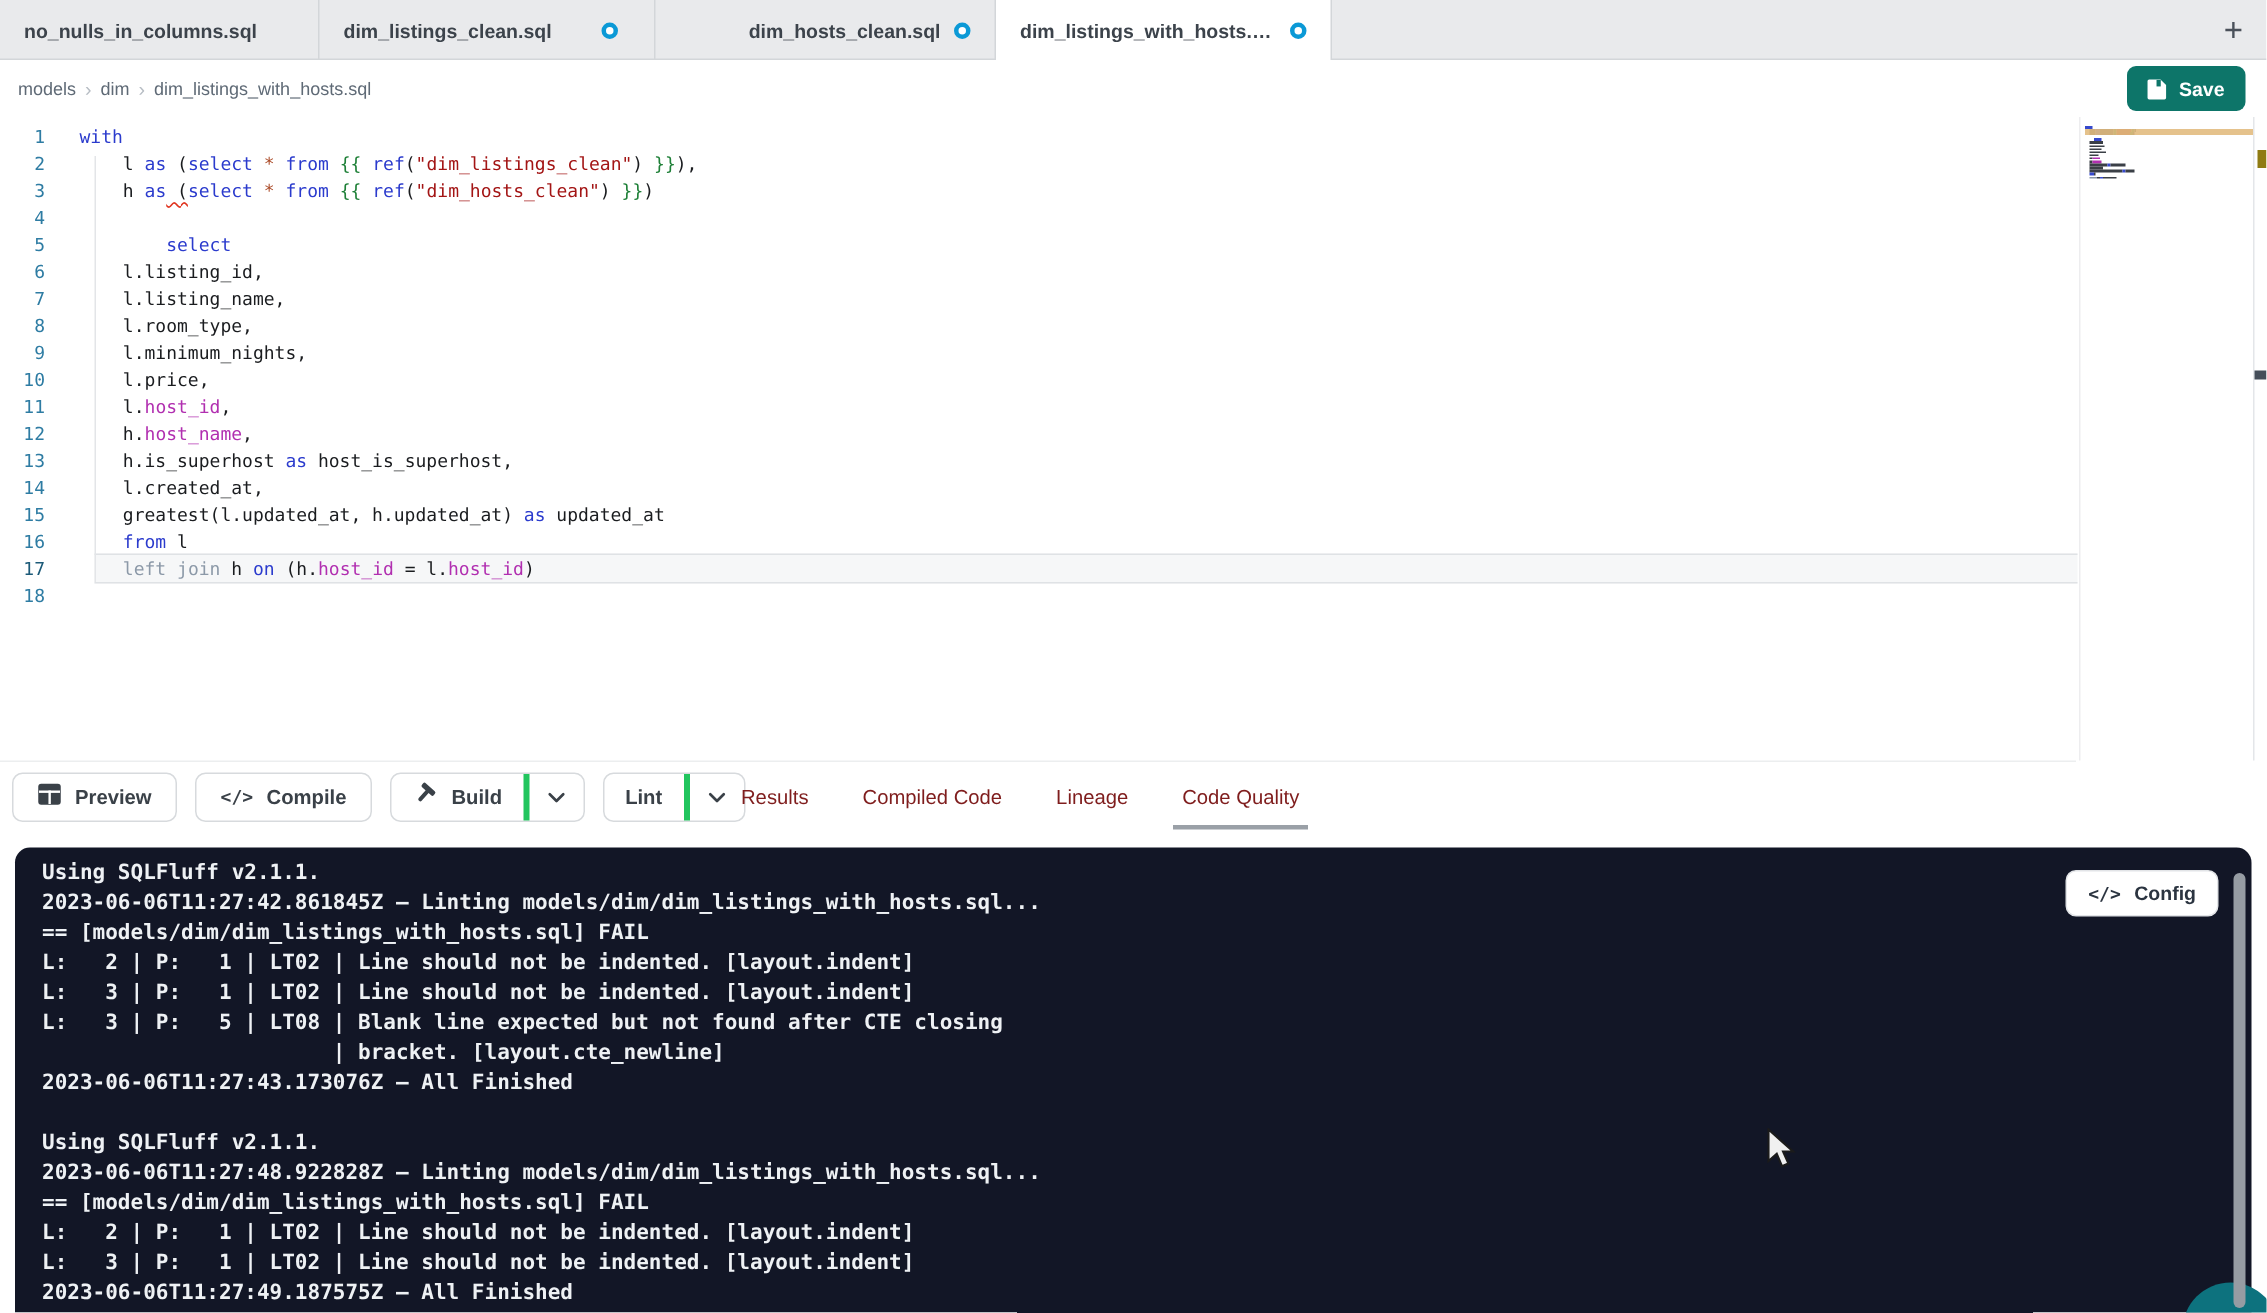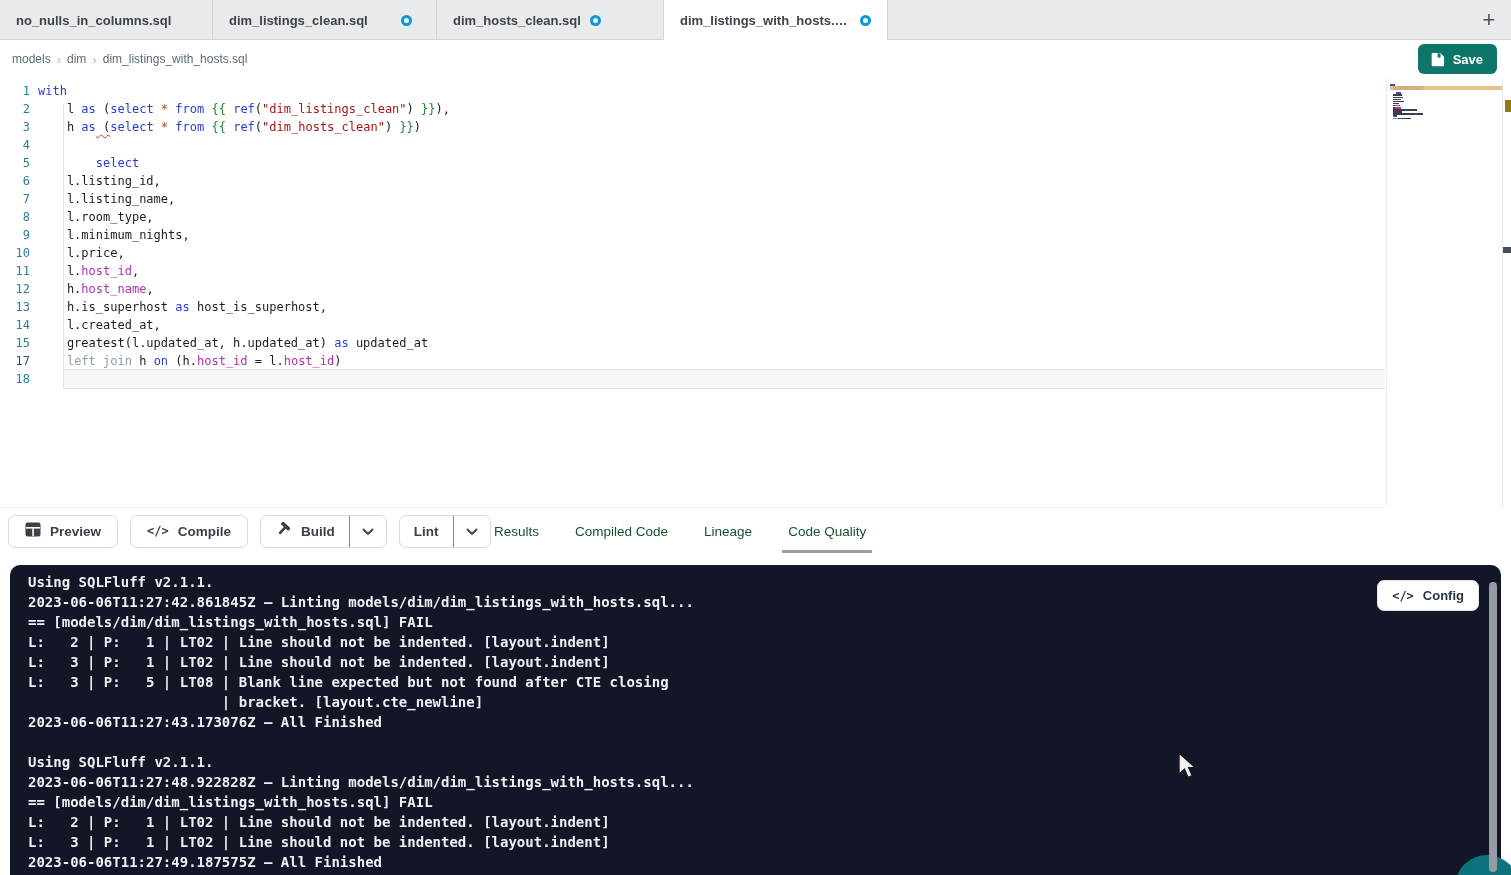--- a/index.html
+++ b/index.html
@@ -8,21 +8,21 @@
   #app { position:relative; width:1511px; height:875px; background:#fff; }
 
   
   .tabbar { position:absolute; left:0; top:0; width:1511px; height:40px;
             background:#e9eaec; border-bottom:1px solid #d3d6d9; display:flex; }
   .tab { height:40px; display:flex; align-items:center; padding:0 16px;
          border-right:1px solid #d3d6d9; font-size:13px; font-weight:bold;
          color:#3c434b; cursor:pointer; white-space:nowrap; }
   .tab:nth-child(1){ width:213px; }
   .tab:nth-child(2){ width:224px;gap:24px; }
-  .tab:nth-child(3){ width:227px; }
+  .tab:nth-child(3){ width:227px;justify-content:flex-end; }
   .tab:nth-child(4){ width:224px; }
   .tab .lbl { overflow:hidden; text-overflow:ellipsis; }
   .tab.active { background:#ffffff; box-shadow:0 1px 0 0 #ffffff; z-index:3; }
   .dot { flex:0 0 11px; width:11px; height:11px; margin-left:9px; border-radius:50%;
          border:3.5px solid #0b99d6; background:#fff; }
   .newtab { position:absolute; right:8px; top:6px; width:28px; height:28px;
             font-size:22px; font-weight:normal; color:#4a515a; display:flex;
             align-items:center; justify-content:center; cursor:pointer; }
 
   
@@ -35,21 +35,21 @@
              font-size:13px; font-weight:bold; display:flex; align-items:center;
              gap:8px; cursor:pointer; font-family:"Liberation Sans",sans-serif; }
 
   
   .editor { position:absolute; left:0; top:78px; width:1511px; height:429px;
             background:#fff; font-family:"DejaVu Sans Mono", monospace; font-size:12px; }
   .lines { position:absolute; left:0; top:4px; width:1380px; z-index:1; }
   .line { display:flex; height:18px; line-height:18px; position:relative; }
   .ln { flex:0 0 30px; text-align:right; color:#2e7ca3; user-select:none; }
   .ln.cur { color:#1c5a78; font-weight:normal; }
-  .code { margin-left:8px; white-space:pre; color:#1a1c1f; }
+  .code { margin-left:23px; white-space:pre; color:#1a1c1f; }
   .tk-kw  { color:#2b3bcd; }
   .tk-mag { color:#b12fb0;text-align:right; }
   .tk-grn { color:#1f8038; }
   .tk-str { color:#a31515; }
   .tk-star{ color:#aa4926; }
   .tk-gry { color:#8c99a8; }
   .tk-d   { color:#1a1c1f; }
   .tk-sq  { text-decoration:underline wavy #e0341f 1px; text-underline-offset:3px; }
   .guide  { position:absolute; left:63px; top:26px; width:1px; height:284px;
             background:#e3e5e8; z-index:0; }
@@ -70,28 +70,28 @@
   .toolbar { position:absolute; left:0; top:507px; width:1384px; height:46px;
              background:#fff; border-top:1px solid #eceeef; }
   .btnrow { position:absolute; left:8px; top:0; height:46px; display:flex;
             align-items:center; gap:12px; }
   .btn, .splitbtn { height:33px; border:1px solid #d7dadd; border-radius:7px;
             background:#fff; display:flex; align-items:center; color:#3a4148;
             font-size:13.5px; font-weight:bold; cursor:pointer; }
   .btn { padding:0 16px; gap:9px; }
   .splitbtn { padding:0; }
   .splitbtn .main { display:flex; align-items:center; gap:9px; padding:0 14px;
-            height:100%; border-right:1px solid #22c55e; }
+            height:100%; border-right:4px solid #22c55e; }
   .splitbtn .arrow { width:36px; height:100%; display:flex; align-items:center;
             justify-content:center; }
   .codeicon { font-family:"DejaVu Sans Mono",monospace; font-weight:bold; font-size:12px; }
   .ttabs { position:absolute; left:494px; top:0; height:46px; display:flex;
            align-items:center; gap:36px; }
   .ttab { position:relative; height:46px; display:flex; align-items:center;
-          font-size:13.5px; color:#14532d; cursor:pointer; white-space:nowrap; }
+          font-size:13.5px; color:#7f1d1d; cursor:pointer; white-space:nowrap; }
   .ttab.active::after { content:""; position:absolute; left:-6px; right:-6px;
           bottom:1px; height:3px; background:#9aa0a7; }
 
   
   .terminal { position:absolute; left:10px; top:565px; width:1491px; height:310px;
               background:#121626; border-radius:10px 10px 0 0; overflow:hidden; }
   .term-lines { position:absolute; left:18px; top:7px;
               font-family:"DejaVu Sans Mono", monospace; font-size:14px;
               font-weight:bold; color:#eef1f4; }
   .tline { height:20px; line-height:20px; white-space:pre; }
@@ -205,20 +205,24 @@
           <span class="ln">13</span>
           <span class="code"><span class="tk-d">    h.is_superhost </span><span class="tk-kw">as</span><span class="tk-d"> host_is_superhost,</span></span>
         </div>
         <div class="line">
           <span class="ln">14</span>
           <span class="code"><span class="tk-d">    l.created_at,</span></span>
         </div>
         <div class="line">
           <span class="ln">15</span>
           <span class="code"><span class="tk-d">    greatest(l.updated_at, h.updated_at) </span><span class="tk-kw">as</span><span class="tk-d"> updated_at</span></span>
+        </div>
+        <div class="line">
+          <span class="ln">16</span>
+          <span class="code"><span class="tk-d">    </span><span class="tk-kw">from</span><span class="tk-d"> l</span></span>
         </div>
         <div class="line">
           <span class="ln cur">17</span>
           <span class="code"><span class="tk-d">    </span><span class="tk-gry">left join</span><span class="tk-d"> h </span><span class="tk-kw">on</span><span class="tk-d"> (h.</span><span class="tk-mag">host_id</span><span class="tk-d"> = l.</span><span class="tk-mag">host_id</span><span class="tk-d">)</span></span>
         </div>
         <div class="line">
           <span class="ln">18</span>
           <span class="code"></span>
         </div>
       </div>

